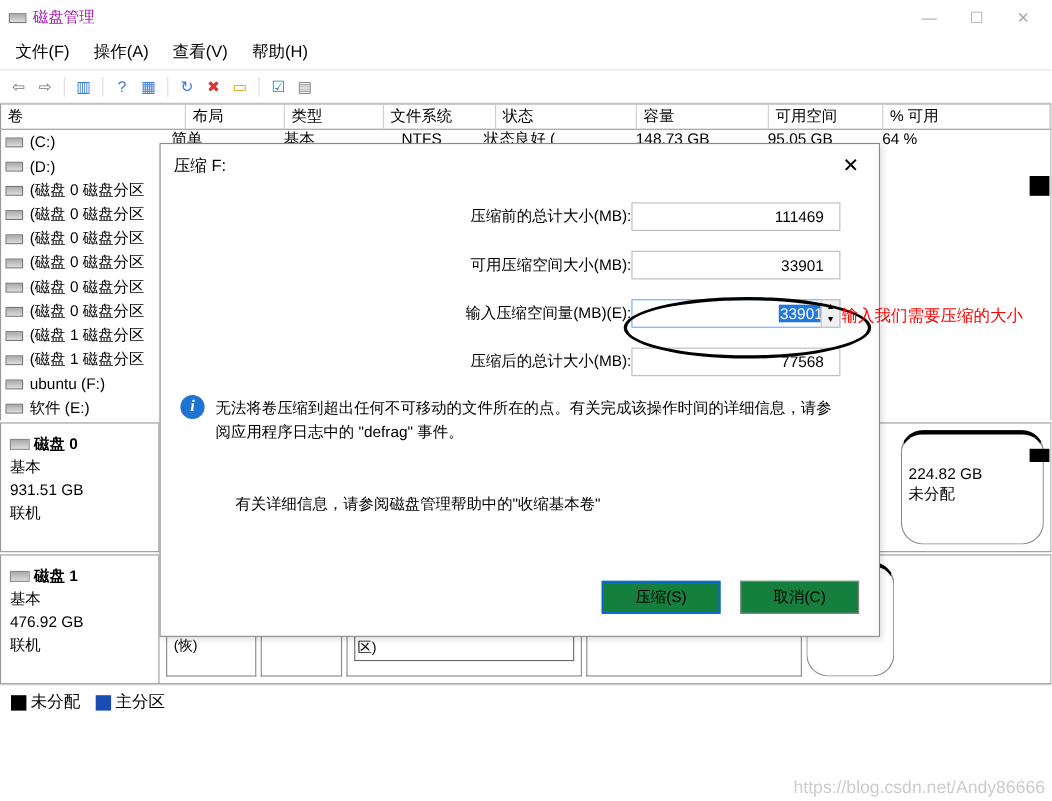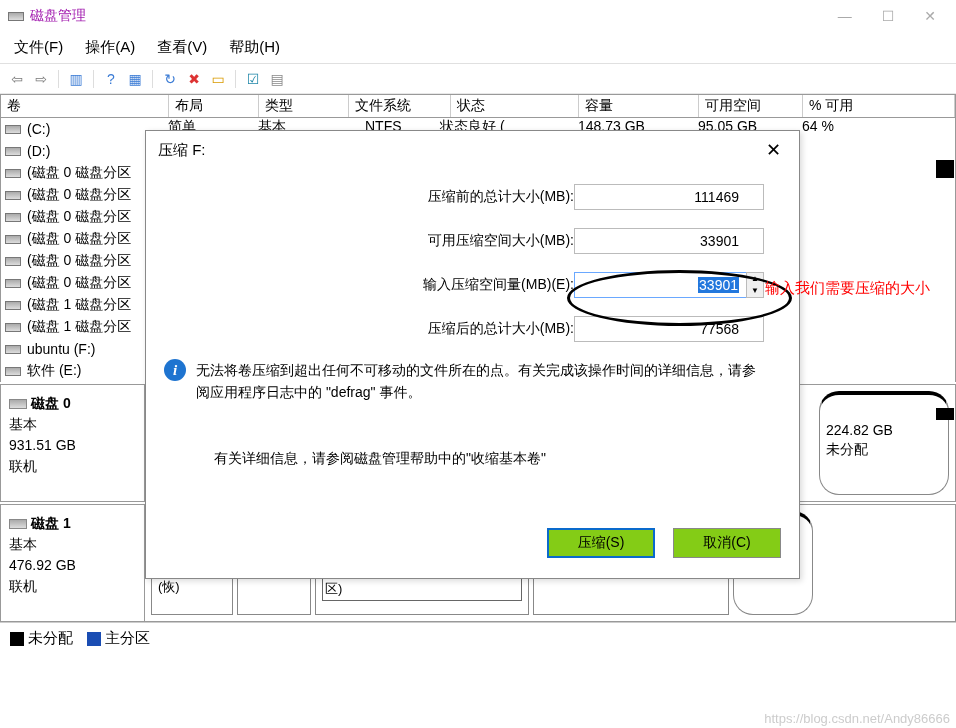--- a/index.html
+++ b/index.html
@@ -160,21 +160,21 @@
 .dlg-row {
   display: flex;
   align-items: center;
   height: 44px;
   text-align: right;
 }
 .dlg-row .lbl { width: 410px; }
 .dlg-row .val {
   width: 190px;
   border: 1px solid #bbb;
-  padding: 4px 24px;
+  padding: 4px 14px;
   background: #fff;
   font-size: 14px;
 }
 .dlg-row .val.input {
   border: 1px solid #6aa8ff;
   background: #fff;
   position: relative;
 }
 .dlg-row .val.input .sel {
   background: #2277dd;
@@ -218,21 +218,21 @@
 .dlg-buttons {
   display: flex;
   justify-content: flex-end;
   gap: 18px;
   padding: 0 18px 20px 0;
 }
 .dlg-buttons button {
   width: 108px;
   height: 30px;
   border: 1px solid #888;
-  background: #84cc16;
+  background: #15803d;
   font-size: 14px;
   font-family: inherit;
 }
 .dlg-buttons button.primary { border: 2px solid #0a6acc; }
 
 
 .anno-circle {
   position: absolute;
   left: 567px;
   top: 270px;
@@ -257,21 +257,21 @@
   width: 16px; height: 9px;
   background: linear-gradient(#aaa,#ddd);
   border: 1px solid #777;
   vertical-align: middle;
 }
 .watermark {
   position: absolute;
   right: 6px;
   bottom: 2px;
   color: #ccc;
-  font-size: 13px;
+  font-size: 16px;
   font-family: Arial, sans-serif;
 }
 .right-bits {
   position: absolute;
   right: 2px;
   top: 160px;
   width: 18px;
   display: flex;
   flex-direction: column;
   gap: 60px;
@@ -323,21 +323,21 @@
   <div class="th" style="width:90px">布局</div>
   <div class="th" style="width:90px">类型</div>
   <div class="th" style="width:102px">文件系统</div>
   <div class="th" style="width:128px">状态</div>
   <div class="th" style="width:120px">容量</div>
   <div class="th" style="width:104px">可用空间</div>
   <div class="th" style="flex:1">% 可用</div>
 </div>
 
 <div style="display:flex;padding:0 4px;font-size:14px;height:0;overflow:visible;position:relative">
-  <div style="position:absolute;left:168px;width:90px">简单</div>
+  <div style="position:absolute;left:156px;width:90px">简单</div>
   <div style="position:absolute;left:258px;width:90px">基本</div>
   <div style="position:absolute;left:365px;width:102px">NTFS</div>
   <div style="position:absolute;left:440px;width:128px">状态良好 (</div>
   <div style="position:absolute;left:578px;width:120px">148.73 GB</div>
   <div style="position:absolute;left:698px;width:104px">95.05 GB</div>
   <div style="position:absolute;left:802px">64 %</div>
 </div>
 
 <div class="table-body">
   <div class="tr">

